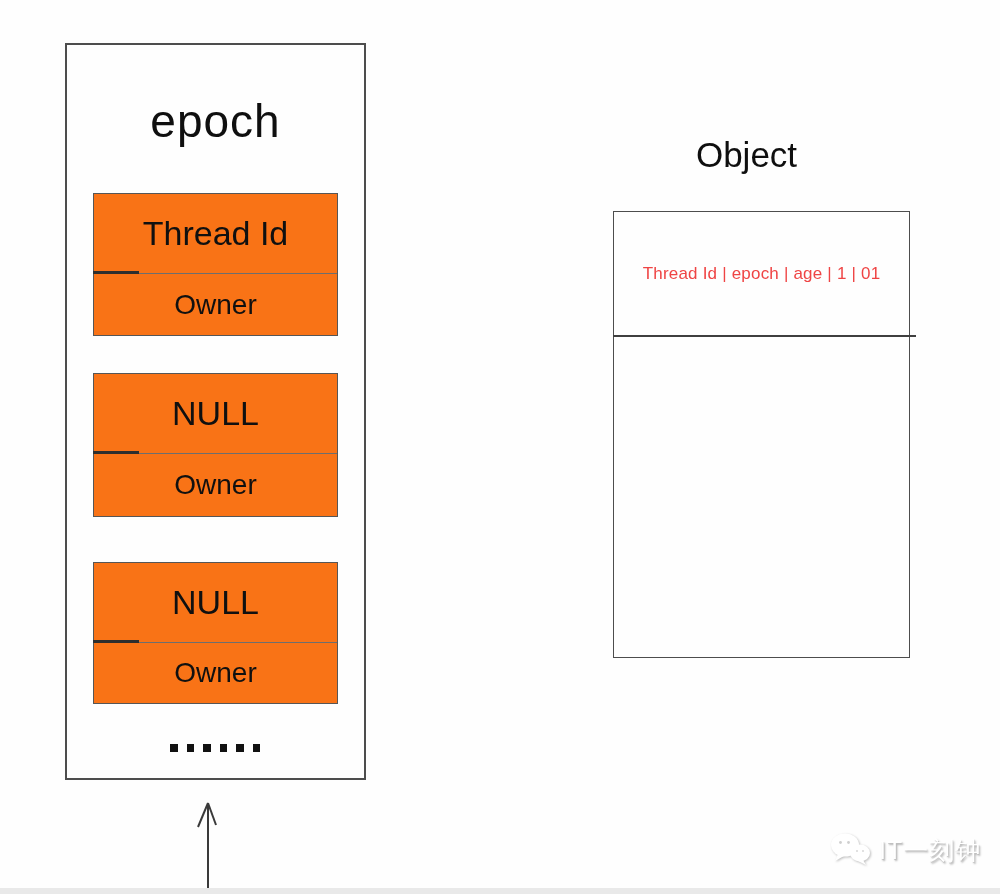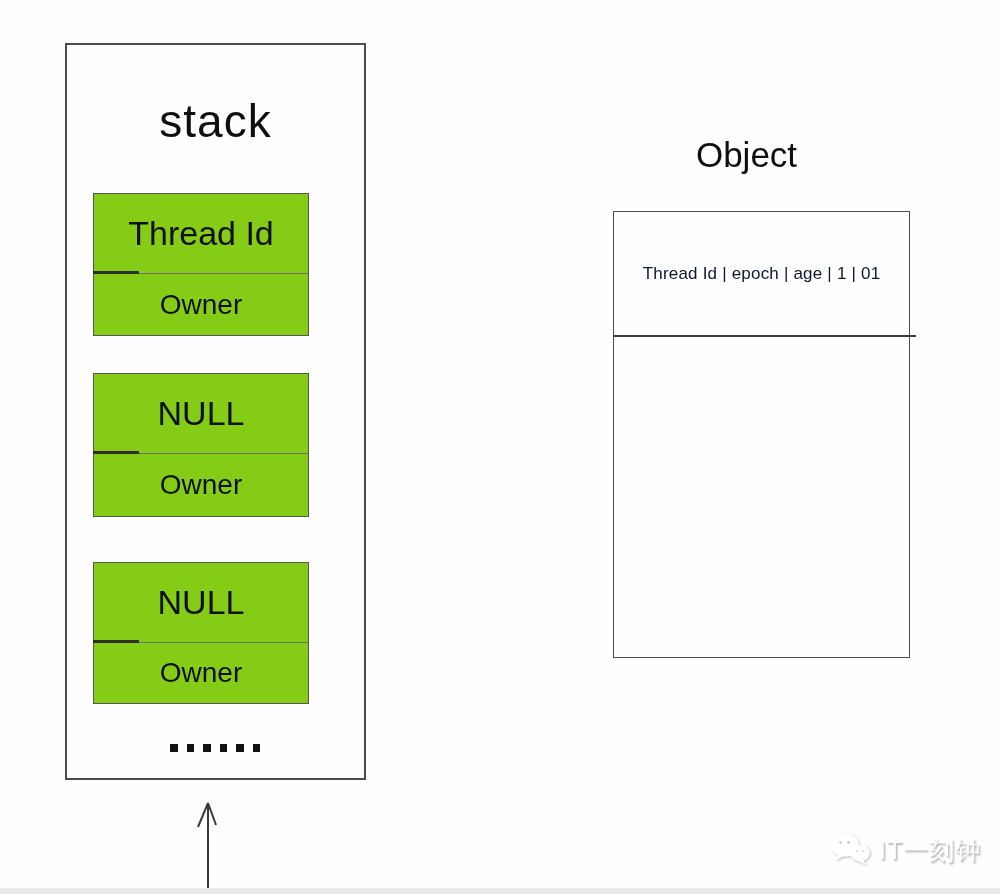--- a/index.html
+++ b/index.html
@@ -13,22 +13,22 @@
   .stack-box {
     position:absolute; left:65px; top:43px; width:301px; height:737px;
     border:2px solid #4d4d4d; background:#fefefe; box-sizing:border-box;
   }
   .stack-title {
     position:absolute; left:65px; top:98px; width:301px;
     text-align:center; font-size:46px; line-height:1; color:#0f0f0f;
     letter-spacing:1px;
   }
   .frame {
-    position:absolute; left:93px; width:216px;
-    border:1.5px solid #565656; background:#84cc16; box-sizing:border-box;
+    position:absolute; left:93px; width:245px;
+    border:1.5px solid #565656; background:#f97316; box-sizing:border-box;
     display:flex; flex-direction:column;
   }
   .frame.f1 { top:193px; height:143px; }
   .frame.f2 { top:373px; height:144px; }
   .frame.f3 { top:562px; height:142px; }
   .cell-top {
     height:79px; position:relative;
     display:flex; align-items:center; justify-content:center;
     border-bottom:1.5px solid #6e6e6e;
     font-size:34px; color:#101010;
@@ -52,21 +52,21 @@
     position:absolute; left:598px; top:136px; width:297px;
     text-align:center; font-size:35px; line-height:1.1; color:#0f0f0f;
   }
   .object-box {
     position:absolute; left:613px; top:211px; width:297px; height:447px;
     border:1.5px solid #4d4d4d; background:#fefefe; box-sizing:border-box;
   }
   .object-header {
     position:absolute; left:0; top:0; width:100%; height:124px;
     display:flex; align-items:center; justify-content:center;
-    font-size:17px; letter-spacing:0.2px; color:#0f172a; white-space:nowrap;
+    font-size:17px; letter-spacing:0.2px; color:#ef4444; white-space:nowrap;
   }
   .object-divider {
     position:absolute; left:-1px; top:123px; width:303px; height:2px;
     background:#3f3f3f;
   }
   .object-body { position:absolute; left:0; top:125px; right:0; bottom:0; }
   
   .watermark {
     position:absolute; left:828px; top:831px;
     display:flex; align-items:center; gap:7px;
@@ -81,21 +81,21 @@
     position:absolute; left:0; bottom:0; width:100%; height:6px;
     background:#e9e9e9;
   }
 </style>
 </head>
 <body>
 
 <div class="canvas">
 
   <div class="stack-box"></div>
-  <div class="stack-title">stack</div>
+  <div class="stack-title">epoch</div>
 
   <div class="frame f1">
     <div class="cell-top">
       <span>Thread Id</span>
       <span class="tick"></span>
     </div>
     <div class="cell-bottom">
       <span>Owner</span>
     </div>
   </div>

